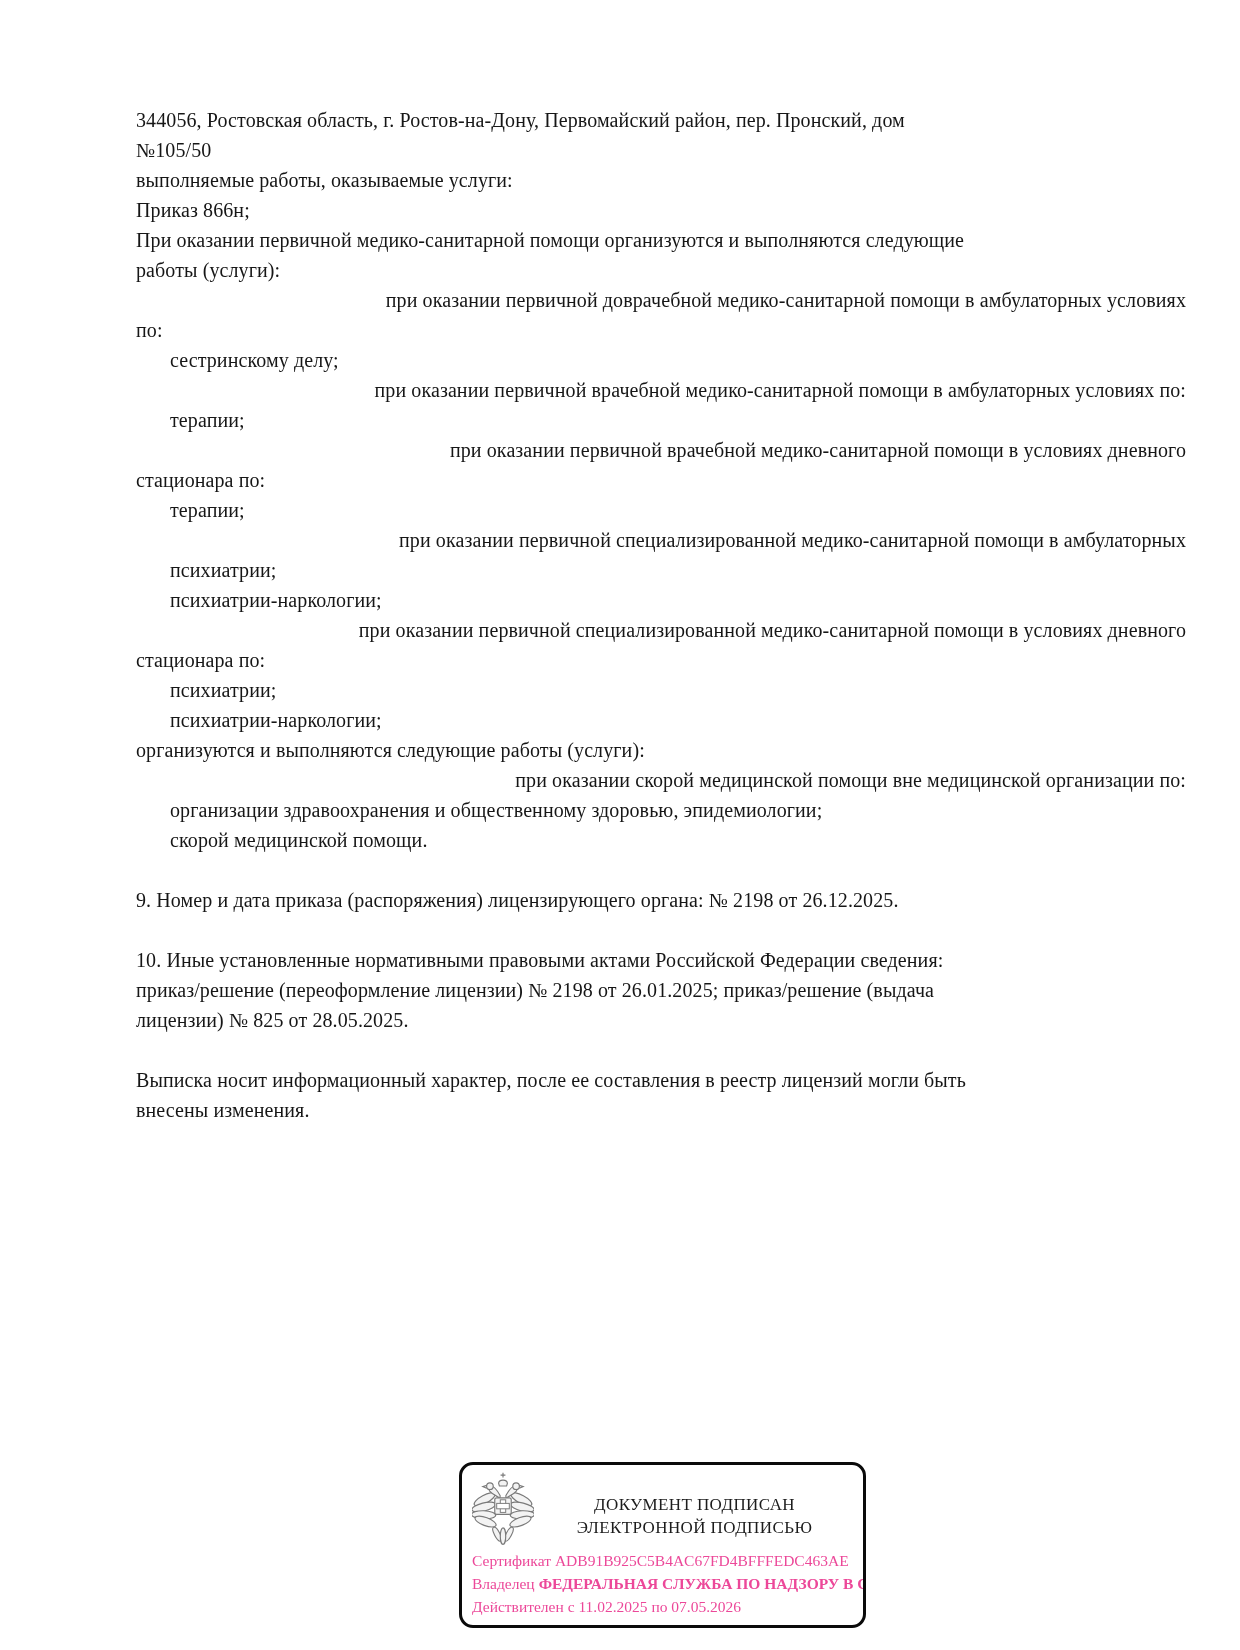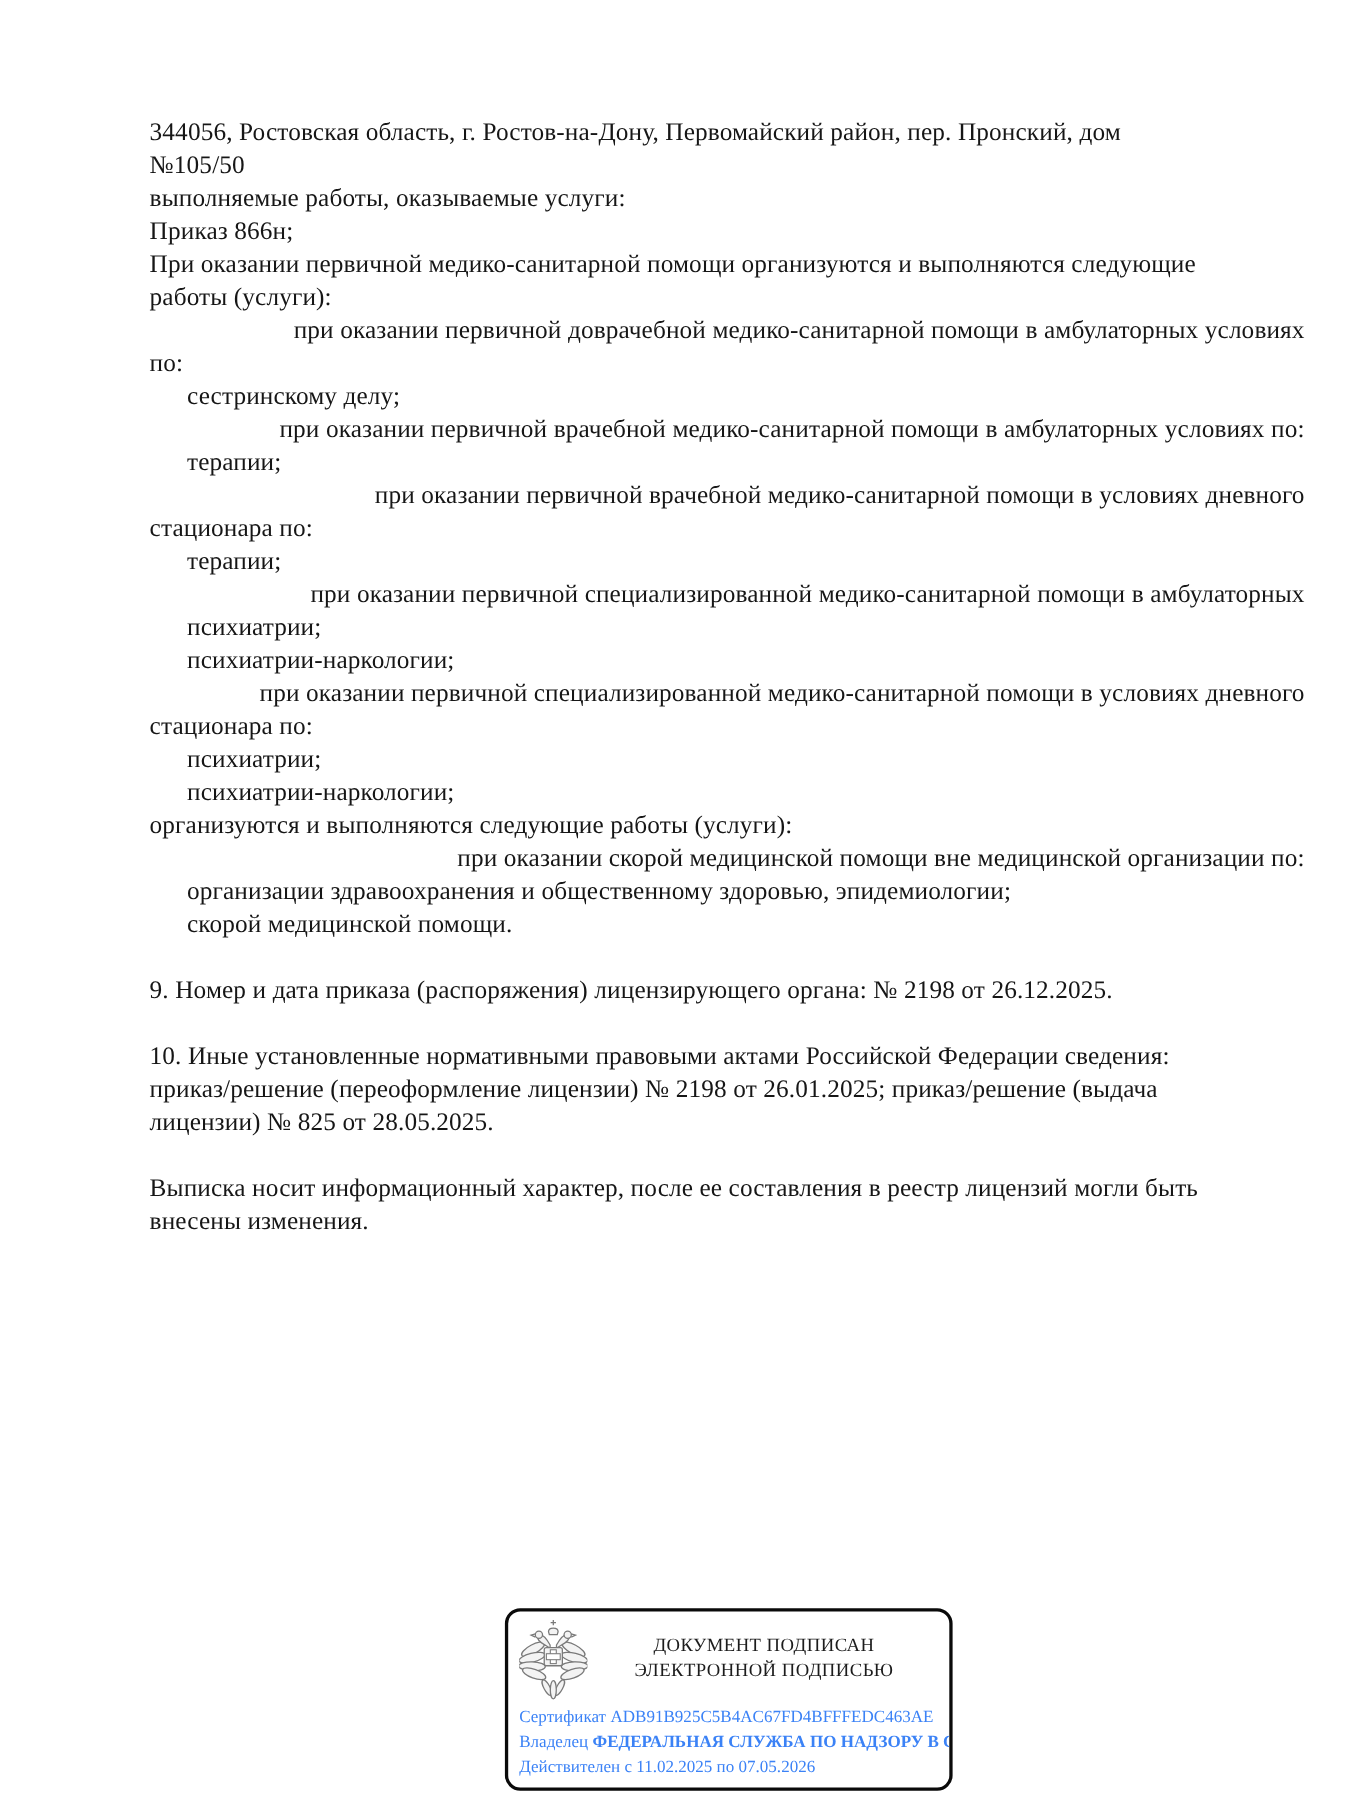--- a/index.html
+++ b/index.html
@@ -14,42 +14,42 @@
   }
   .doc-text {
     position: absolute;
     left: 136px;
     top: 105px;
     width: 1050px;
   }
   .line {
     height: 30px;
     line-height: 30px;
-    font-size: 23px;
+    font-size: 20px;
     white-space: pre;
     letter-spacing: 0.1px;
   }
   .indent-1 { padding-left: 20px; text-align: right; }
   .indent-2 { padding-left: 34px; }
 
   .stamp {
     position: absolute;
     left: 459px;
     top: 1462px;
     width: 407px;
     height: 166px;
     border: 3px solid #0a0a0a;
     border-radius: 14px;
     box-sizing: border-box;
     background: #ffffff;
     overflow: hidden;
   }
   .stamp-top {
     display: flex;
-    align-items: flex-start;
+    align-items: center;
     padding: 6px 8px 0 10px;
     height: 82px;
     box-sizing: border-box;
   }
   .emblem {
     width: 62px;
     height: 76px;
     flex: 0 0 auto;
   }
   .stamp-title {
@@ -60,21 +60,21 @@
     padding-top: 13px;
     letter-spacing: 0.4px;
     color: #1c1c1c;
   }
   .stamp-lines {
     padding: 2px 0 0 10px;
     font-size: 15.5px;
     line-height: 23px;
     white-space: nowrap;
     overflow: hidden;
-    color: #3b82f6;
+    color: #ec4899;
   }
   .stamp-lines .lbl { margin-right: 4px; }
   .stamp-lines b { font-weight: bold; }
 </style>
 </head>
 <body>
 
 <div class="doc-text" id="doc-lines">
     <div class="line indent-0">344056, Ростовская область, г. Ростов-на-Дону, Первомайский район, пер. Пронский, дом</div>
     <div class="line indent-0">№105/50</div>

